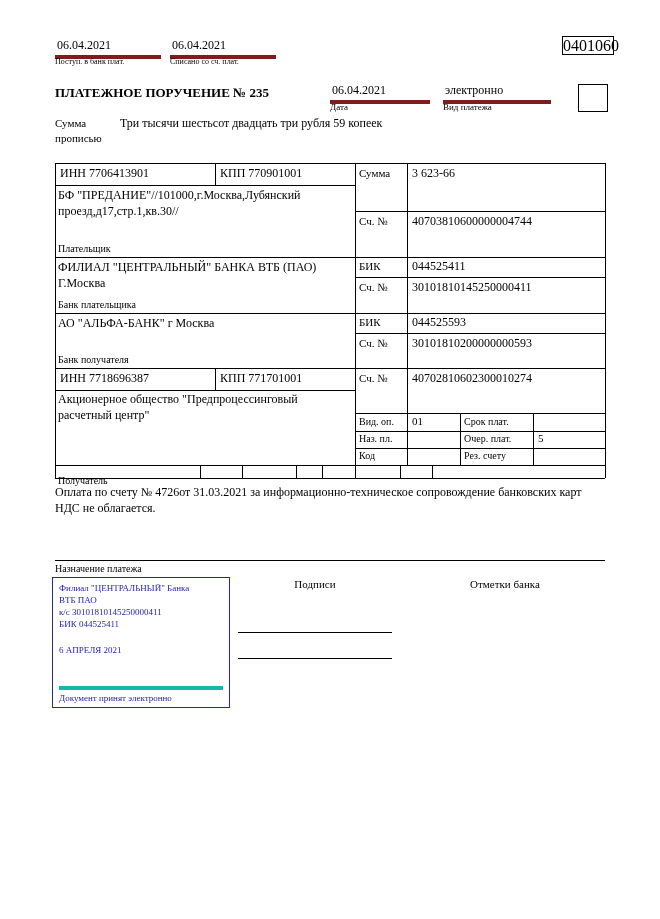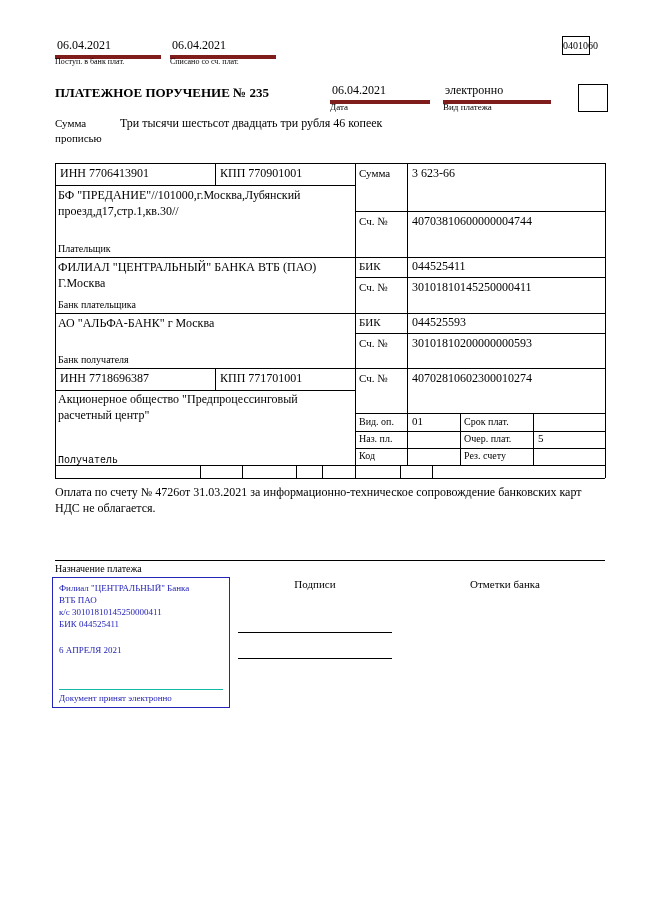--- a/index.html
+++ b/index.html
@@ -18,49 +18,49 @@
   .hl { position:absolute; height:1px; background:#000; }
   .vl { position:absolute; width:1px; background:#000; }
   .ufield { position:absolute; border-bottom:4px solid #7f1d1d; font-size:12px; padding:0 2px 2px 2px; }
   .box { position:absolute; border:1px solid #000; }
   .stamp {
     position:absolute; left:52px; top:577px; width:178px; height:131px;
     border:1px solid #2424b6; color:#2424b6; font-size:9px; line-height:1.35;
     padding:4px 6px 0 6px; display:flex; flex-direction:column;
   }
   .stamp .spacer { flex:1; }
-  .stamp .foot { border-top:1px solid #14b8a6; padding:2px 0 3px 0; }
+  .stamp .foot { border-top:4px solid #14b8a6; padding:2px 0 3px 0; }
   .epbox {
     position:absolute; left:425px; top:606px; width:183px; height:66px;
     border:1px solid #000; font-size:10px; padding:3px 8px; line-height:1.3;
   }
   .epbox .ttl { font-weight:bold; text-align:center; }
   .epbox .sigtype { font-style:italic; }
   .epbox .verdict { font-weight:bold; margin-left:42px; }
 </style>
 </head>
 <body>
 
 <div class="page">
 
   <div class="ufield" style="left:55px; top:38px; width:106px;">06.04.2021</div>
   <div class="t t8" style="left:55px; top:57px;">Поступ. в банк плат.</div>
   <div class="ufield" style="left:170px; top:38px; width:106px;">06.04.2021</div>
   <div class="t t8" style="left:170px; top:57px;font-family:Liberation Serif, serif;">Списано со сч. плат.</div>
-  <div class="box" style="left:562px; top:36px; width:28px; height:19px; font-size:10px; text-align:center; line-height:17px;">0401060</div>
+  <div class="box" style="left:562px; top:36px; width:52px; height:19px; font-size:16px; text-align:center; line-height:17px;">0401060</div>
 
   <div class="t bold" style="left:55px; top:85px; font-size:13px;">ПЛАТЕЖНОЕ ПОРУЧЕНИЕ № 235</div>
   <div class="ufield" style="left:330px; top:83px; width:100px;">06.04.2021</div>
   <div class="t t9" style="left:330px; top:102px;">Дата</div>
   <div class="ufield" style="left:443px; top:83px; width:108px;">электронно</div>
   <div class="t t9" style="left:443px; top:102px;">Вид платежа</div>
   <div class="box" style="left:578px; top:84px; width:30px; height:28px;"></div>
 
   <div class="t t11 wrap" style="left:55px; top:116px; width:58px;">Сумма прописью</div>
-  <div class="t wrap" style="left:120px; top:116px; width:480px;">Три тысячи шестьсот двадцать три рубля 46 копеек</div>
+  <div class="t wrap" style="left:120px; top:116px; width:480px;">Три тысячи шестьсот двадцать три рубля 59 копеек</div>
 
   <div class="hl" style="left:55px; top:163px; width:550px;"></div>
   <div class="hl" style="left:55px; top:185px; width:300px;"></div>
   <div class="hl" style="left:355px; top:211px; width:250px;"></div>
   <div class="hl" style="left:55px; top:257px; width:550px;"></div>
   <div class="hl" style="left:355px; top:277px; width:250px;"></div>
   <div class="hl" style="left:55px; top:313px; width:550px;"></div>
   <div class="hl" style="left:355px; top:333px; width:250px;"></div>
   <div class="hl" style="left:55px; top:368px; width:550px;"></div>
   <div class="hl" style="left:55px; top:390px; width:300px;"></div>
@@ -116,21 +116,21 @@
   <div class="t wrap" style="left:58px; top:392px; width:296px;">Акционерное общество "Предпроцессинговый расчетный центр"</div>
 
   <div class="t t10" style="left:359px; top:416px;">Вид. оп.</div>
   <div class="t t11" style="left:412px; top:415px;">01</div>
   <div class="t t10" style="left:464px; top:416px;">Срок плат.</div>
   <div class="t t10" style="left:359px; top:433px;">Наз. пл.</div>
   <div class="t t10" style="left:464px; top:433px;">Очер. плат.</div>
   <div class="t t11" style="left:538px; top:432px;">5</div>
   <div class="t t10" style="left:359px; top:450px;">Код</div>
   <div class="t t10" style="left:464px; top:450px;">Рез. счету</div>
-  <div class="t t10" style="left:58px; top:455px;font-family:Liberation Mono, monospace;">Получатель</div>
+  <div class="t t10" style="left:58px; top:475px;">Получатель</div>
 
   <div class="t wrap" style="left:55px; top:485px; width:548px;">Оплата по счету № 4726от 31.03.2021 за информационно-техническое сопровождение банковских карт НДС не облагается.</div>
   <div class="hl" style="left:55px; top:560px; width:550px;"></div>
   <div class="t t10" style="left:55px; top:563px;">Назначение платежа</div>
 
   <div class="t t11" style="left:238px; top:578px; width:154px; text-align:center;">Подписи</div>
   <div class="t t11" style="left:415px; top:578px; width:180px; text-align:center;">Отметки банка</div>
 
   <div class="stamp">
     <div>Филиал "ЦЕНТРАЛЬНЫЙ" Банка</div>

